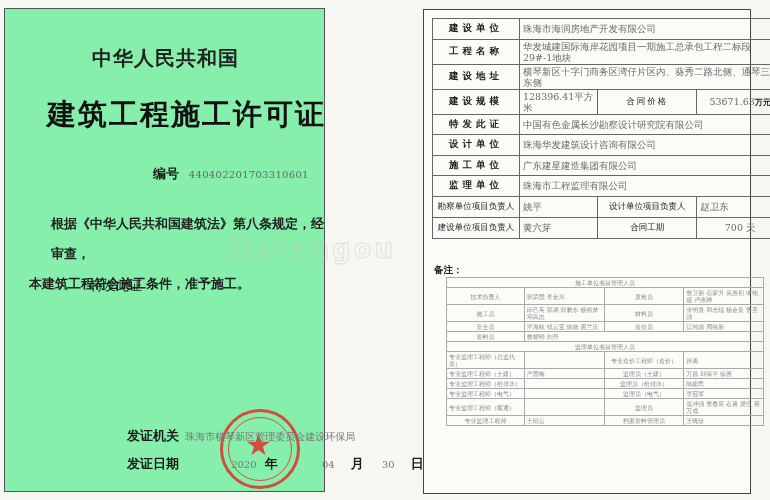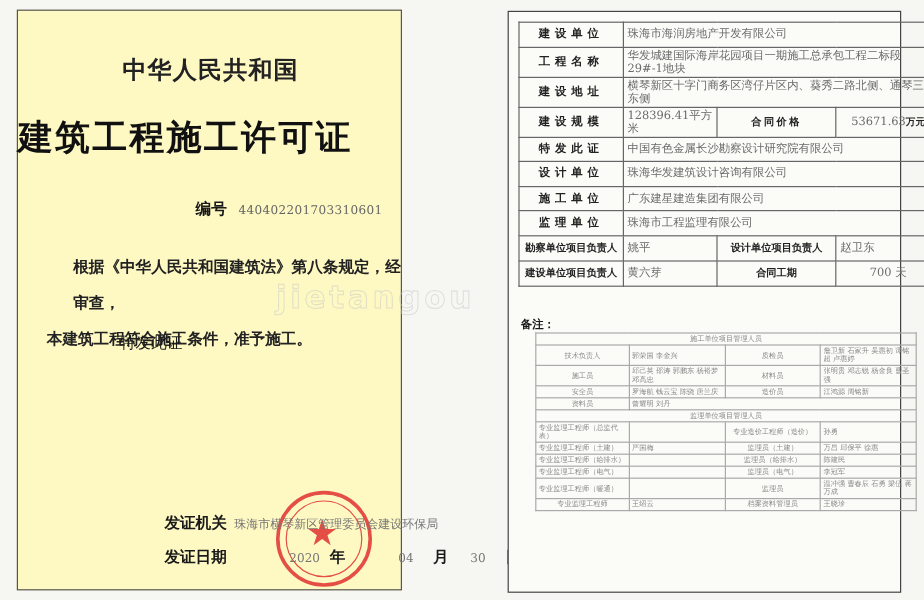--- a/index.html
+++ b/index.html
@@ -6,32 +6,32 @@
     html, body { width: 770px; height: 500px; overflow: hidden; }
     body {
       background: #f6f6f2;
       font-family: "DejaVu Serif", "Liberation Serif", serif;
       color: #1a1a1a;
       position: relative;
     }
     
     .left-frame {
       position: absolute;
-      left: 14px; top: 8px; width: 321px; height: 484px;
+      left: 4px; top: 8px; width: 321px; height: 484px;
       border: 1.5px solid #555;
-      background: #fef9c3;
+      background: #86efac;
     }
     .title-top {
       position: absolute; left: 0; width: 321px; top: 36px;
       text-align: center; font-size: 20px; font-weight: bold; letter-spacing: 1px;
       color: #222;
     }
     .title-main {
       position: absolute; left: 0; width: 321px; top: 86px;
-      text-align: left; font-size: 29px; font-weight: bold; letter-spacing: 2px;
+      text-align: right; font-size: 29px; font-weight: bold; letter-spacing: 2px;
       color: #111;
       font-family: "DejaVu Sans", "Liberation Sans", sans-serif;
     }
     .serial-row {
       position: absolute; left: 148px; top: 156px; font-size: 12px; white-space: nowrap;
     }
     .serial-label { font-weight: bold; font-size: 13px; margin-right: 6px; }
     .serial-value { color: #666; font-size: 10px; letter-spacing: 0.3px; }
     .body-text {
       position: absolute; left: 24px; top: 200px; width: 300px;
@@ -80,21 +80,21 @@
       position: absolute; left: 8px; top: 8px; width: 352px;
       border-collapse: collapse; font-size: 9.5px;
     }
     table.main td {
       border: 1px solid #666; height: 20.5px; padding: 1px 3px; vertical-align: middle;
     }
     table.main td.lbl {
       text-align: center; font-weight: bold; letter-spacing: 4px; width: 87px; color: #222;
     }
     table.main td.lbl2 {
-      text-align: center; font-weight: bold; font-size: 8.5px; letter-spacing: 0; color: #222;
+      text-align: center; font-weight: normal; font-size: 8.5px; letter-spacing: 0; color: #222;
     }
     table.main td.val { color: #6a6a6a; line-height: 11px; }
     table.main tr.tall td { height: 21px; }
     .unit-bold { font-weight: bold; color: #222; font-size: 8px; }
     .remarks-label {
       position: absolute; left: 10px; top: 254px; font-size: 9.5px; font-weight: bold;
     }
     table.sub {
       position: absolute; left: 22px; top: 267px; width: 318px;
       border-collapse: collapse; font-size: 6px; color: #8a8a8a;

